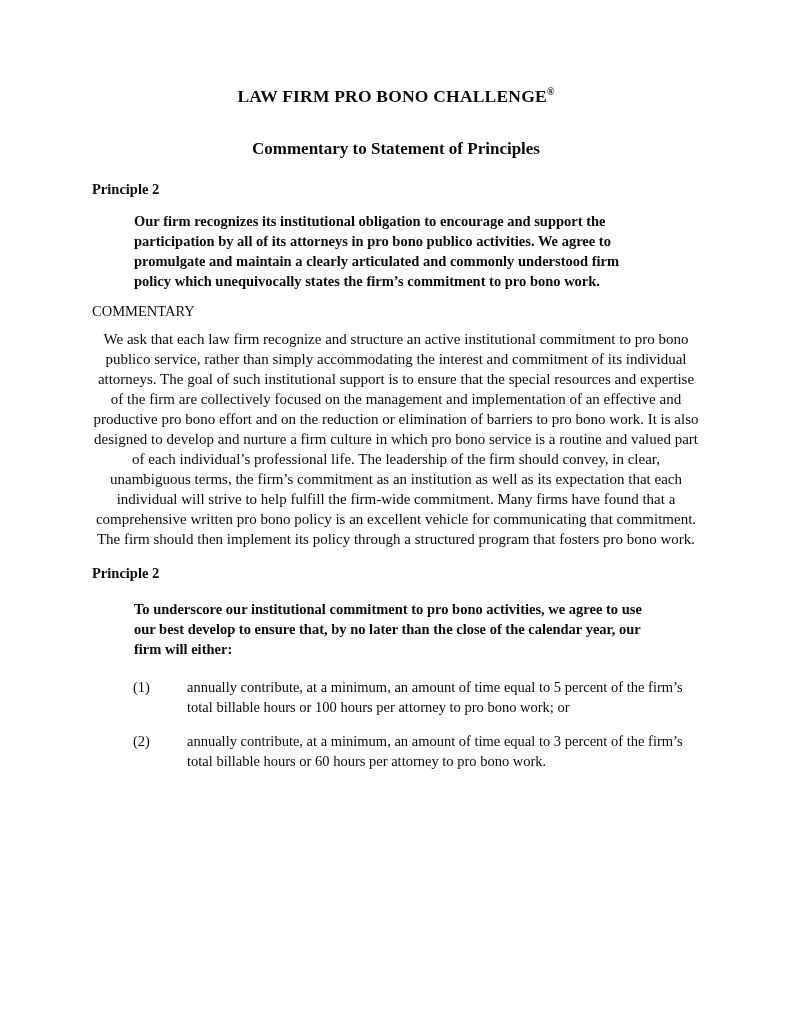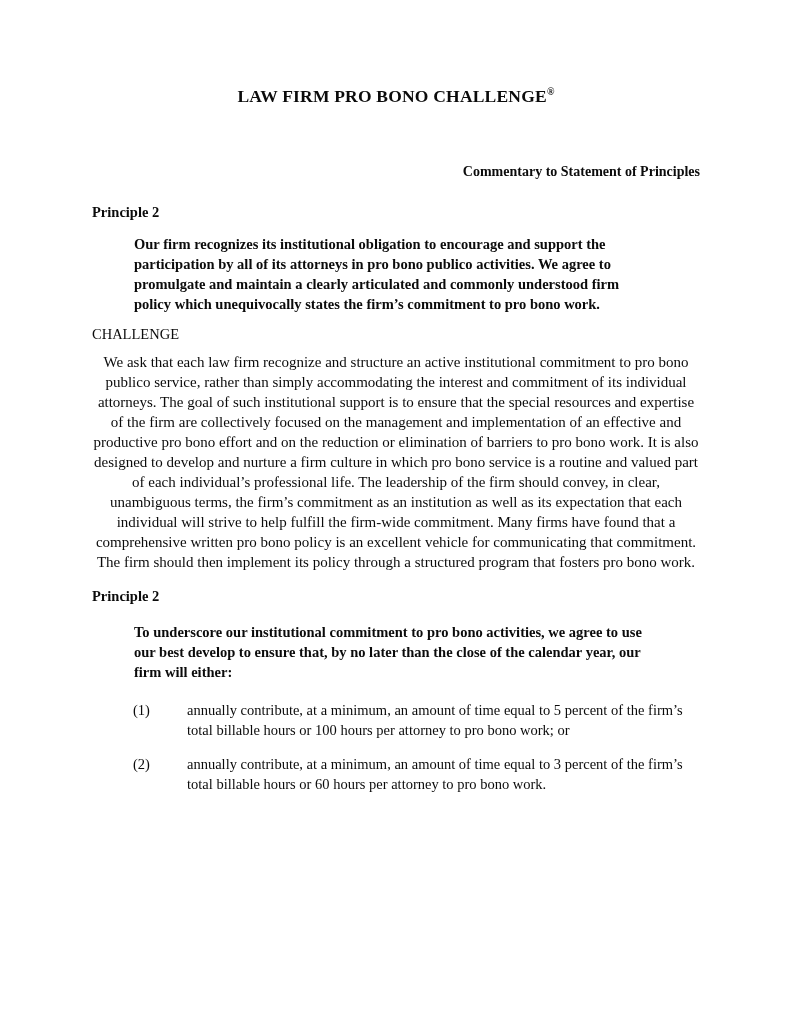--- a/index.html
+++ b/index.html
@@ -25,23 +25,23 @@
     font-weight: bold;
     line-height: 20px;
     letter-spacing: 0.2px;
   }
   .title .tm {
     font-size: 10px;
     vertical-align: super;
     line-height: 0;
   }
   .subtitle {
-    margin: 56px 0 0 0;
-    text-align: right;
-    font-size: 14px;
+    margin: 33px 0 0 0;
+    text-align: center;
+    font-size: 17px;
     font-weight: bold;
     line-height: 20px;
   }
   .principle-heading {
     margin: 20px 0 0 0;
     font-size: 14.5px;
     font-weight: bold;
     line-height: 20px;
   }
   .principle-heading.p2 {
@@ -107,21 +107,21 @@
 <div class="page">
 
   <h1 class="title"><span>LAW FIRM PRO BONO CHALLENGE</span><span class="tm">®</span></h1>
 
   <h2 class="subtitle">Commentary to Statement of Principles</h2>
 
   <h3 class="principle-heading">Principle 2</h3>
 
   <p class="statement">Our firm recognizes its institutional obligation to encourage and support the participation by all of its attorneys in pro bono publico activities. We agree to promulgate and maintain a clearly articulated and commonly understood firm policy which unequivocally states the firm’s commitment to pro bono work.</p>
 
-  <div class="commentary-label">CHALLENGE</div>
+  <div class="commentary-label">COMMENTARY</div>
 
 
   <p class="body-para">We ask that each law firm recognize and structure an active institutional commitment to pro bono publico service, rather than simply accommodating the interest and commitment of its individual attorneys. The goal of such institutional support is to ensure that the special resources and expertise of the firm are collectively focused on the management and implementation of an effective and productive pro bono effort and on the reduction or elimination of barriers to pro bono work. It is also designed to develop and nurture a firm culture in which pro bono service is a routine and valued part of each individual’s professional life. The leadership of the firm should convey, in clear, unambiguous terms, the firm’s commitment as an institution as well as its expectation that each individual will strive to help fulfill the firm-wide commitment. Many firms have found that a comprehensive written pro bono policy is an excellent vehicle for communicating that commitment. The firm should then implement its policy through a structured program that fosters pro bono work.</p>
 
   <h3 class="principle-heading p2">Principle 2</h3>
 
   <p class="statement p2">To underscore our institutional commitment to pro bono activities, we agree to use our best develop to ensure that, by no later than the close of the calendar year, our firm will either:</p>
 
   <div class="numbered-list">
     <div class="list-item">

